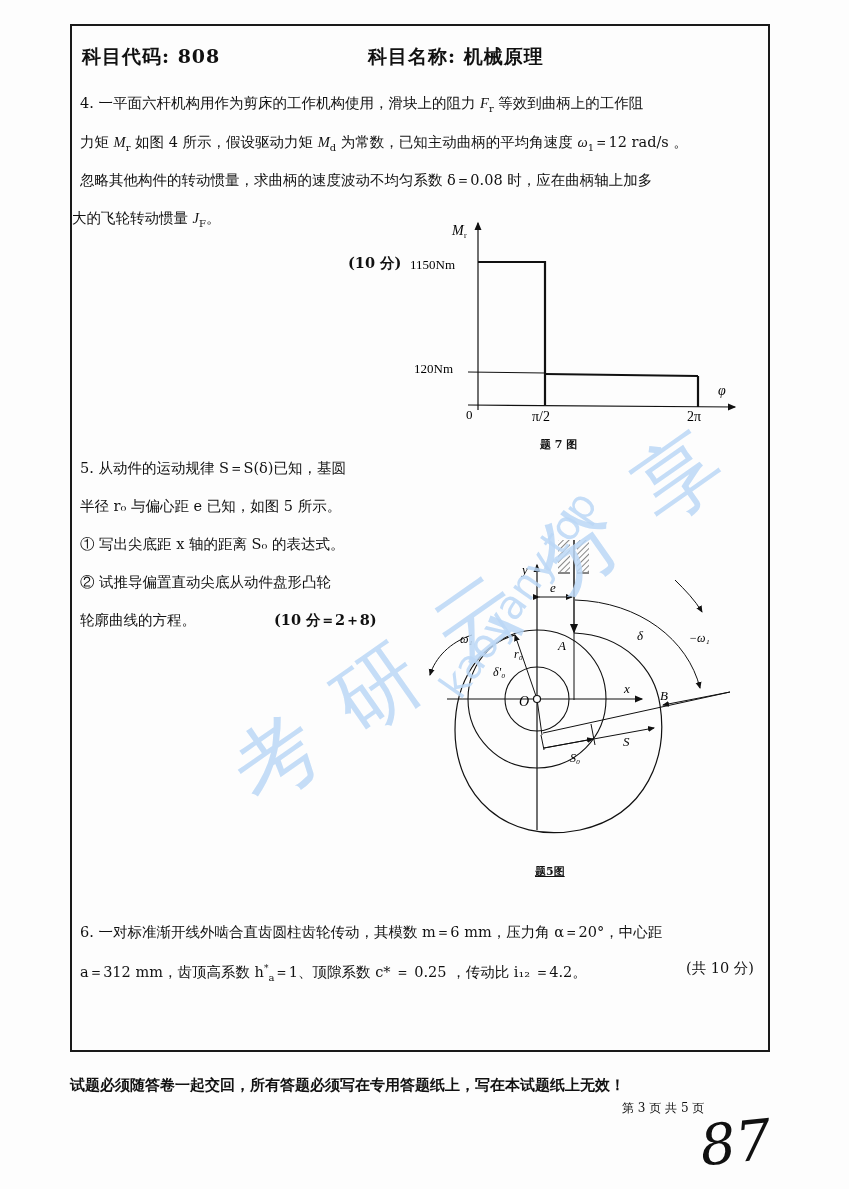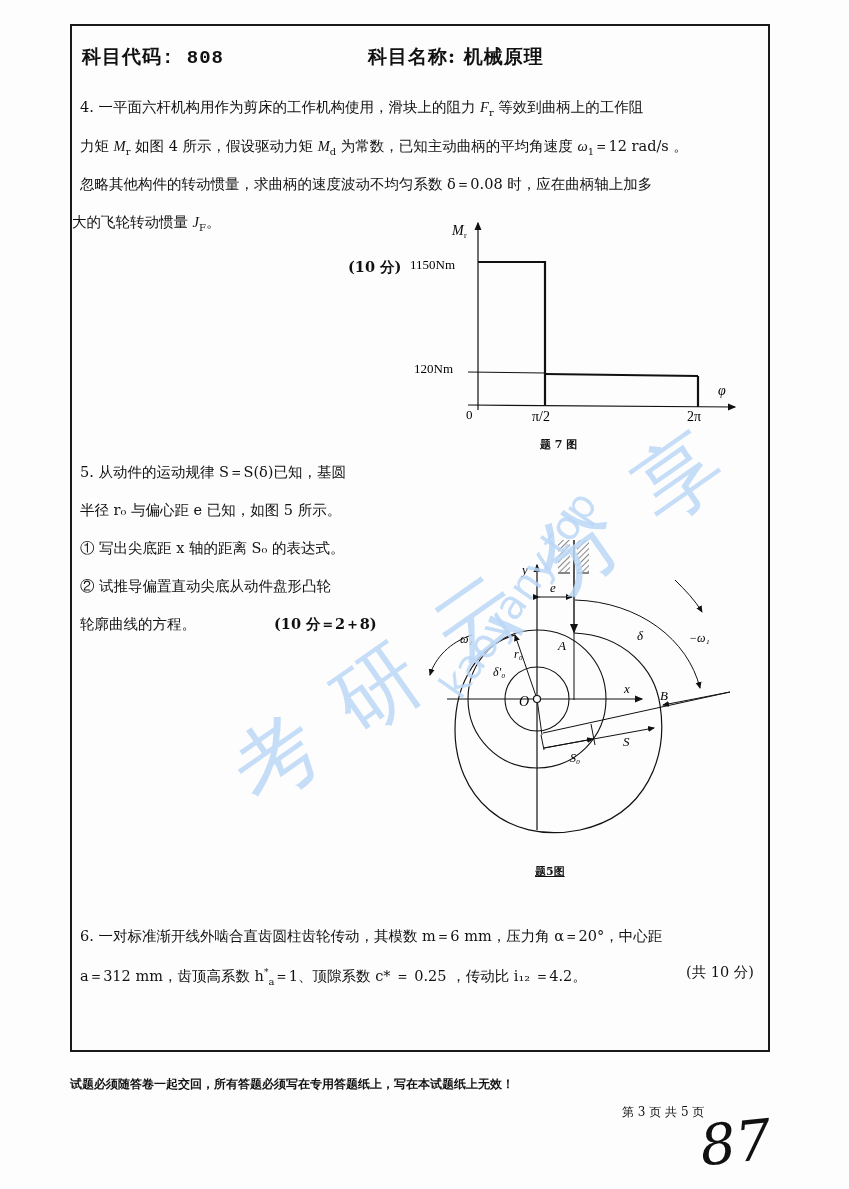--- a/index.html
+++ b/index.html
@@ -5,34 +5,34 @@
   html, body { margin:0; padding:0; }
   body {
     width:849px; height:1189px; background:#fdfdfd; position:relative; overflow:hidden;
     font-family:"DejaVu Serif","Liberation Serif",serif; color:#111;
   }
   .frame {
     position:absolute; left:70px; top:24px; width:700px; height:1028px;
     border:2px solid #1a1a1a; box-sizing:border-box;
   }
   .hdr { position:absolute; top:44px; font-weight:bold; font-size:19px; letter-spacing:1px; }
-  .p { position:absolute; font-size:14.5px; line-height:24px; white-space:nowrap; }
+  .p { position:absolute; font-size:14.5px; line-height:16px; white-space:nowrap; }
   .i { font-style:italic; font-family:"Liberation Serif",serif; }
   sub { font-size:10px; }
   .cap { position:absolute; font-size:11px; font-weight:bold; }
   svg text { font-family:"Liberation Serif",serif; }
   .wm { position:absolute; color:#bcd8f6; font-family:"DejaVu Serif",serif; pointer-events:none; opacity:.85; }
-  .foot { position:absolute; font-size:12px; font-weight:bold;font-family:Liberation Mono, monospace; }
+  .foot { position:absolute; font-size:15px; font-weight:bold;font-family:Liberation Mono, monospace; }
 </style>
 </head>
 <body>
 
 <div class="frame"></div>
 
-<div class="hdr" style="left:82px;font-family:Liberation Mono, monospace;">科目代码: 808</div>
+<div class="hdr" style="left:82px;">科目代码: 808</div>
 <div class="hdr" style="left:368px;">科目名称: 机械原理</div>
 
 <div class="p" style="left:80px;top:95px;">
   <span>4. 一平面六杆机构用作为剪床的工作机构使用，滑块上的阻力 </span><span class="i">F</span><sub>r</sub><span> 等效到曲柄上的工作阻</span>
 </div>
 <div class="p" style="left:80px;top:134px;">
   <span>力矩 </span><span class="i">M</span><sub>r</sub><span> 如图 4 所示，假设驱动力矩 </span><span class="i">M</span><sub>d</sub><span> 为常数，已知主动曲柄的平均角速度 </span><span class="i">ω</span><sub>1</sub><span>＝12 rad/s 。</span>
 </div>
 <div class="p" style="left:80px;top:172px;">忽略其他构件的转动惯量，求曲柄的速度波动不均匀系数 δ＝0.08 时，应在曲柄轴上加多</div>
 <div class="p" style="left:72px;top:210px;">

